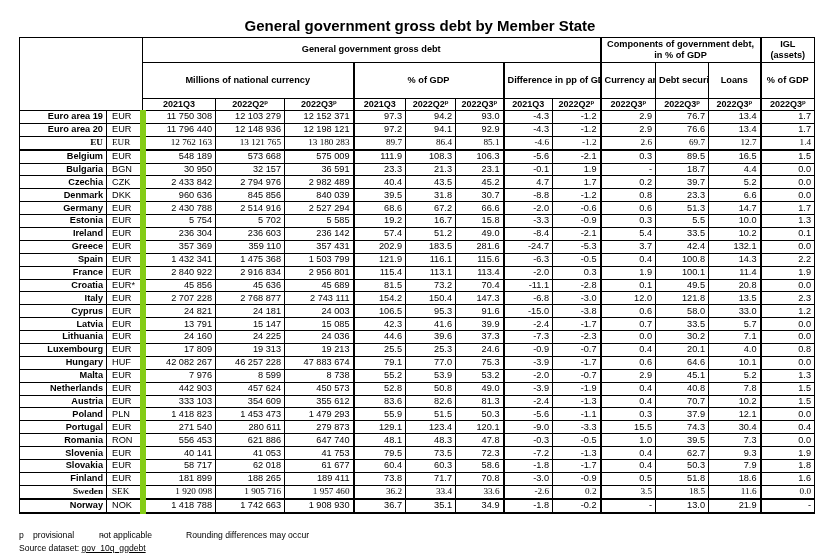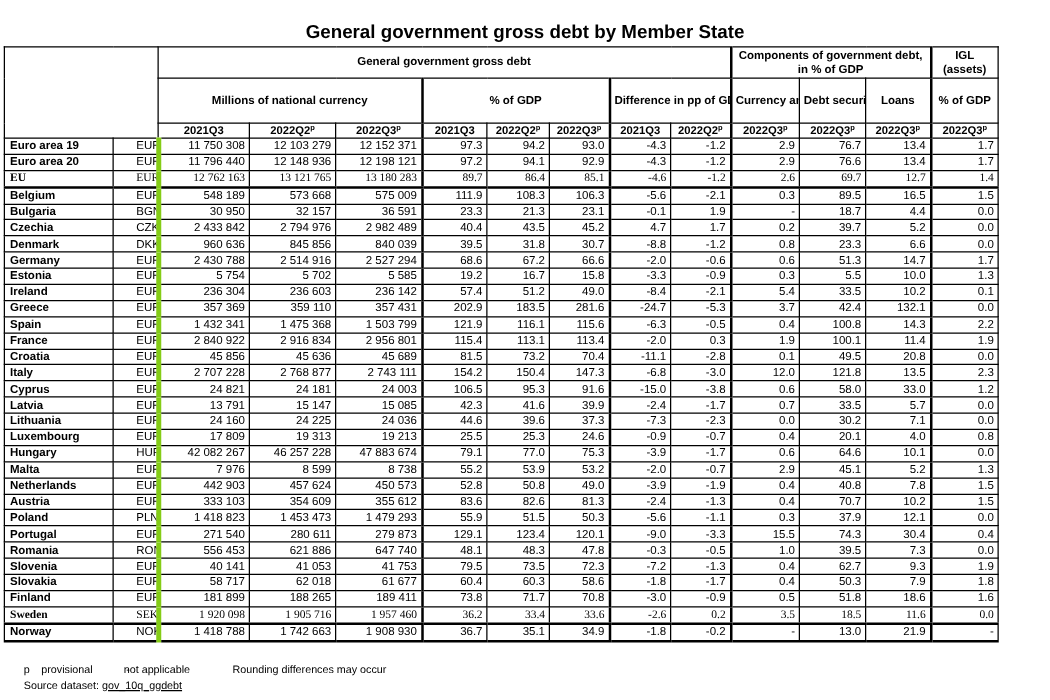--- a/index.html
+++ b/index.html
@@ -1,33 +1,33 @@
 <!DOCTYPE html>
 <html><head>
 <meta charset="utf-8">
 <style>
   html, body { margin: 0; padding: 0; background: #ffffff; }
   body { width: 840px; height: 560px; position: relative; overflow: hidden;
          font-family: "Liberation Sans", sans-serif; color: #000; }
   .title { position: absolute; left: 0; top: 17px; width: 840px; text-align: center;
            font-size: 15px; font-weight: bold; }
-  table.debt { position: absolute; left: 3px; top: 37px; border-collapse: collapse;
+  table.debt { position: absolute; left: 19px; top: 37px; border-collapse: collapse;
                table-layout: fixed; width: 795px; font-size: 9.2px; line-height: 1; }
   table.debt td, table.debt th { border: 1px solid #000; padding: 0 3px; white-space: nowrap;
                                  overflow: hidden; }
   table.debt th { font-weight: bold; text-align: center; }
   th.h1 { height: 24px; }
   th.h2 { height: 35px; line-height: 1.15; white-space: normal; }
   th.h3 { height: 11px; font-size: 9px; }
   th.blank { border-bottom: 2px solid #000; border-right: 2px solid #000; }
   .thick-left { border-left: 2px solid #000 !important; }
   .thick-bottom th { border-bottom: 2px solid #000; }
   tbody td { height: 11.9px; text-align: right; }
-  tbody td.name { text-align: left; font-weight: bold; padding-left: 4px; }
-  tbody td.cur { text-align: left; padding-left: 18px; border-right: 4px solid #84cc16; }
+  tbody td.name { text-align: right; font-weight: bold; padding-left: 4px; }
+  tbody td.cur { text-align: left; padding-left: 5px; border-right: 6px solid #84cc16; }
   tr.grp-end td { border-bottom: 2px solid #000; font-family: Liberation Serif, serif; }
   tr.last td { border-bottom: 2px solid #000; }
   sup { font-size: 6px; vertical-align: 3px; line-height: 0; }
   .notes { position: absolute; left: 19px; top: 530px; font-size: 8.6px; width: 800px; }
   .notes .row1 { position: relative; height: 12px; }
   .notes span { position: absolute; top: 0; white-space: nowrap; }
   .notes .src { position: absolute; top: 13px; left: 0; white-space: nowrap; }
   .link { text-decoration: underline; }
 </style>
 </head>

